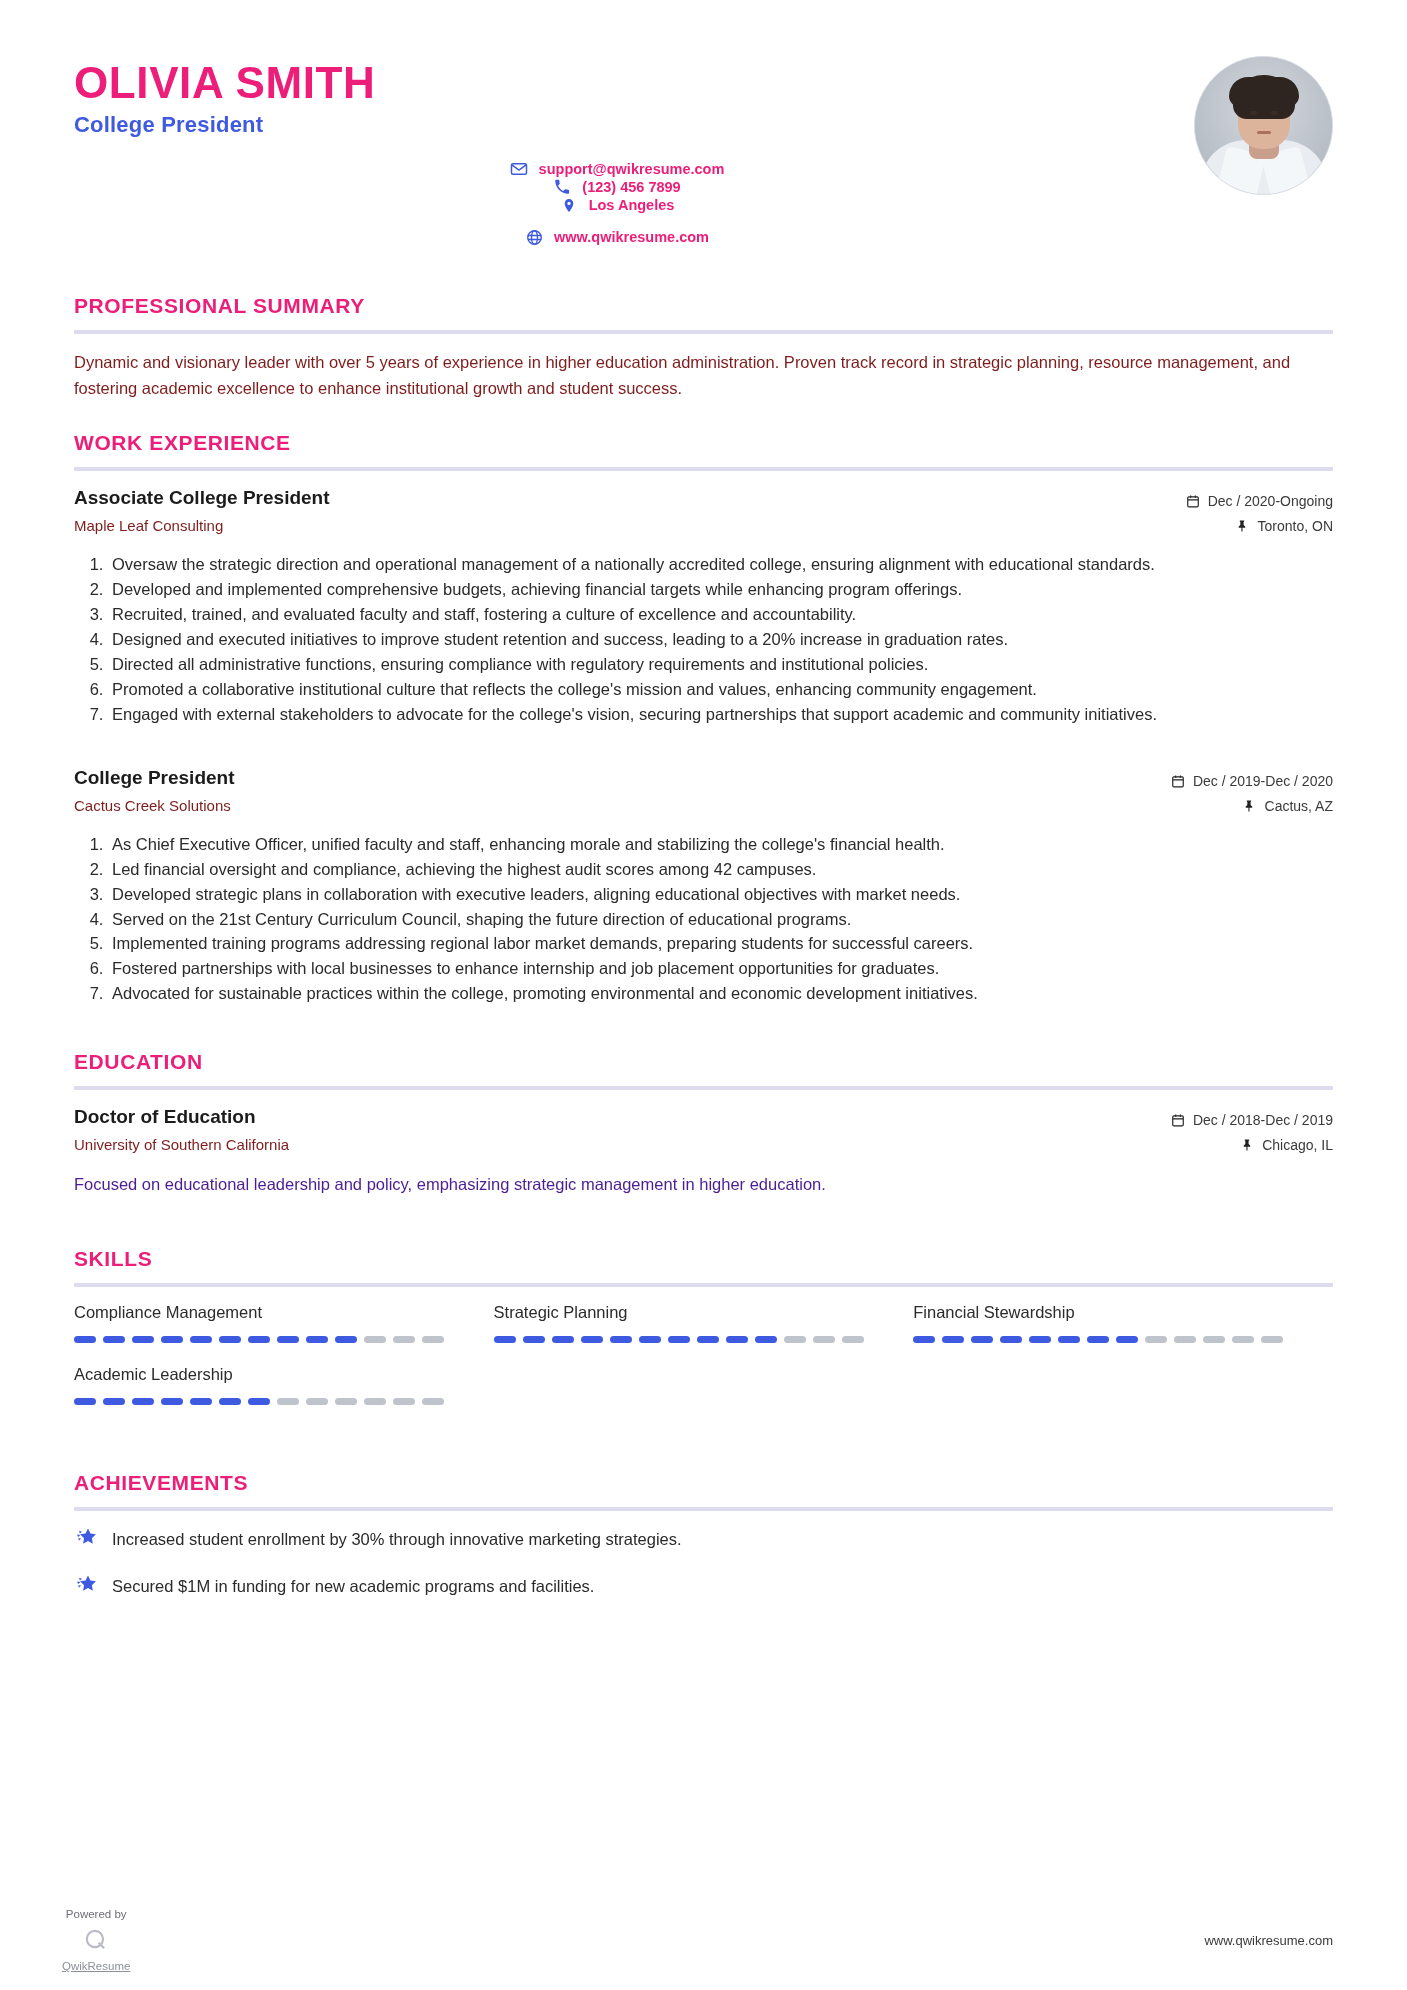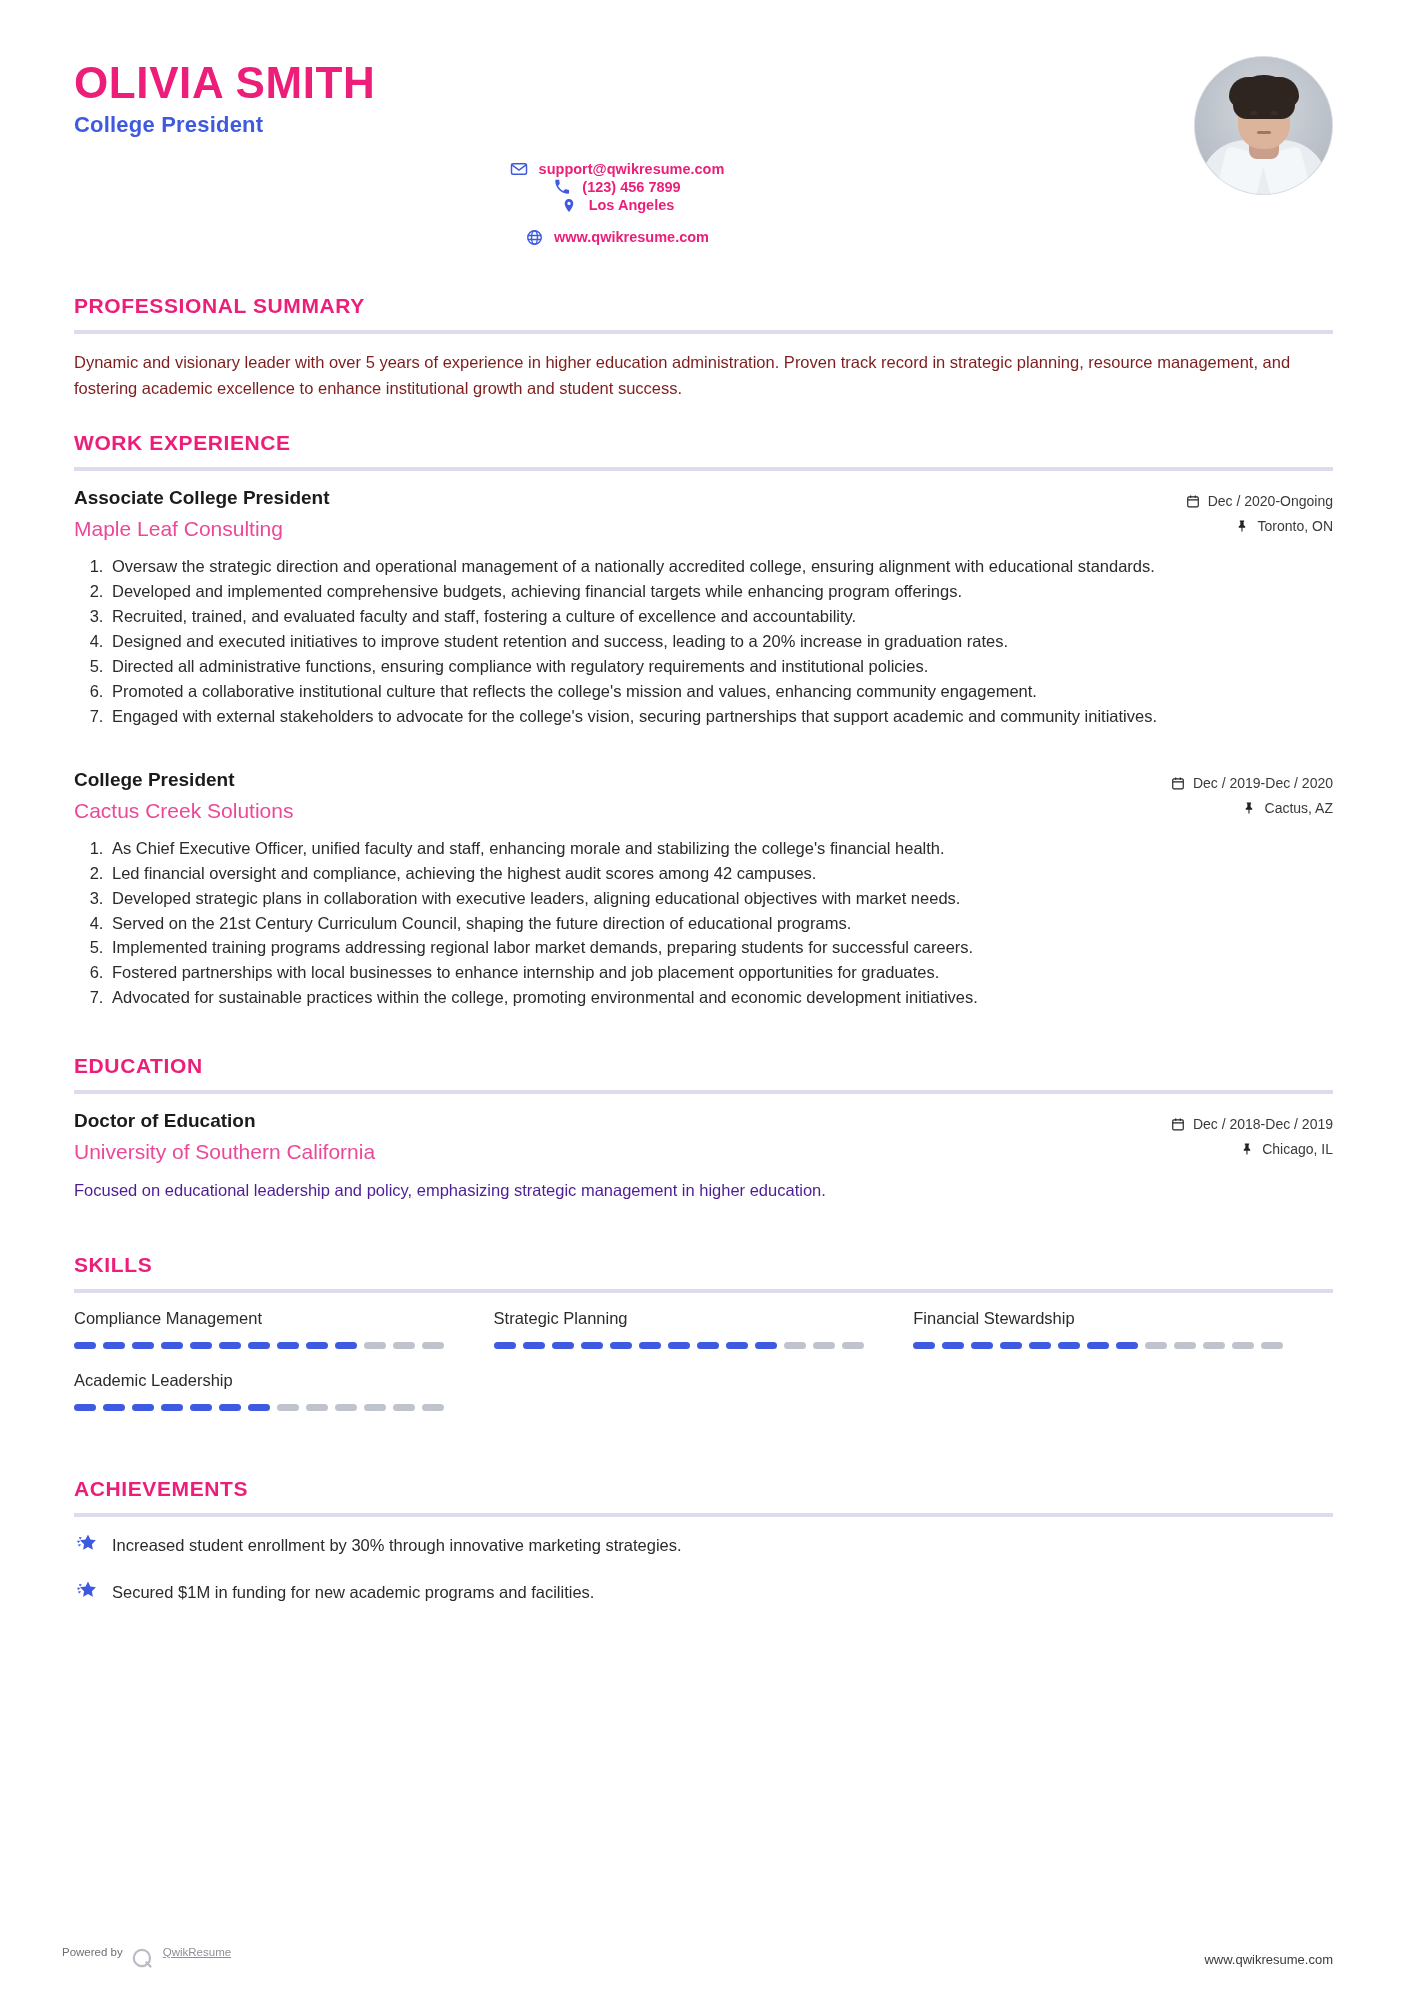--- a/index.html
+++ b/index.html
@@ -130,22 +130,22 @@
     text-align:left;
     padding-top:6px;
   }
   .job-title{
     font-size:19px;
     font-weight:bold;
     color:#1b1b1b;
     margin:0 0 8px 0;
   }
   .company{
-    font-size:21px;
-    color:#ec4899;
+    font-size:15px;
+    color:#7f1d1d;
     margin:0 0 4px 0;
   }
   .meta-line{
     display:flex;
     align-items:center;
     justify-content:flex-end;
     font-size:14px;
     color:#3a3a3a;
     margin-bottom:9px;
     white-space:nowrap;
@@ -226,21 +226,21 @@
     position:absolute;
     left:62px;
     right:74px;
     bottom:18px;
     display:flex;
     align-items:center;
     justify-content:space-between;
     font-size:11.5px;
     color:#6e6e78;
   }
-  .footer-left{display:flex;align-items:flex-start;gap:7px;}
+  .footer-left{display:flex;align-items:center;gap:7px;flex-direction:column;}
   .brand-q{
     width:26px;height:26px;
     color:#b9bcc6;
   }
   .brand-word{
     text-decoration:underline;
     color:#8d9099;
     font-size:11.5px;
   }
   .footer-right{font-size:13px;color:#3a3a3a;}

